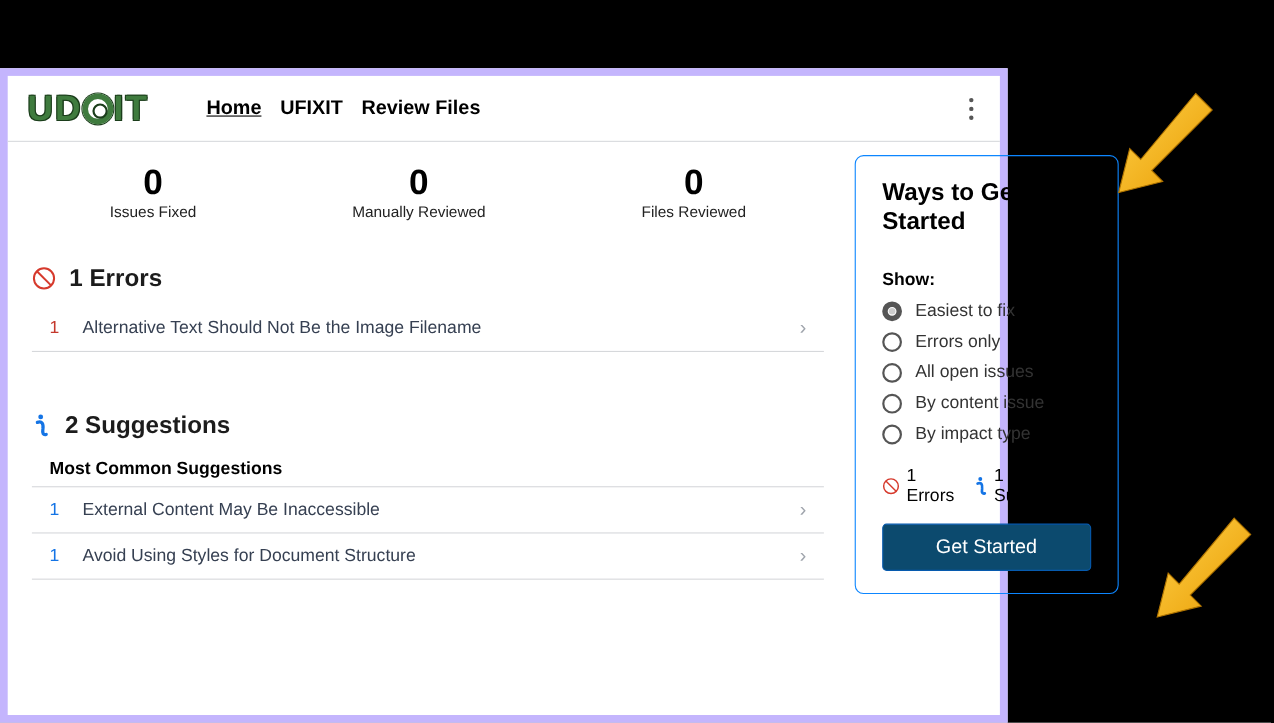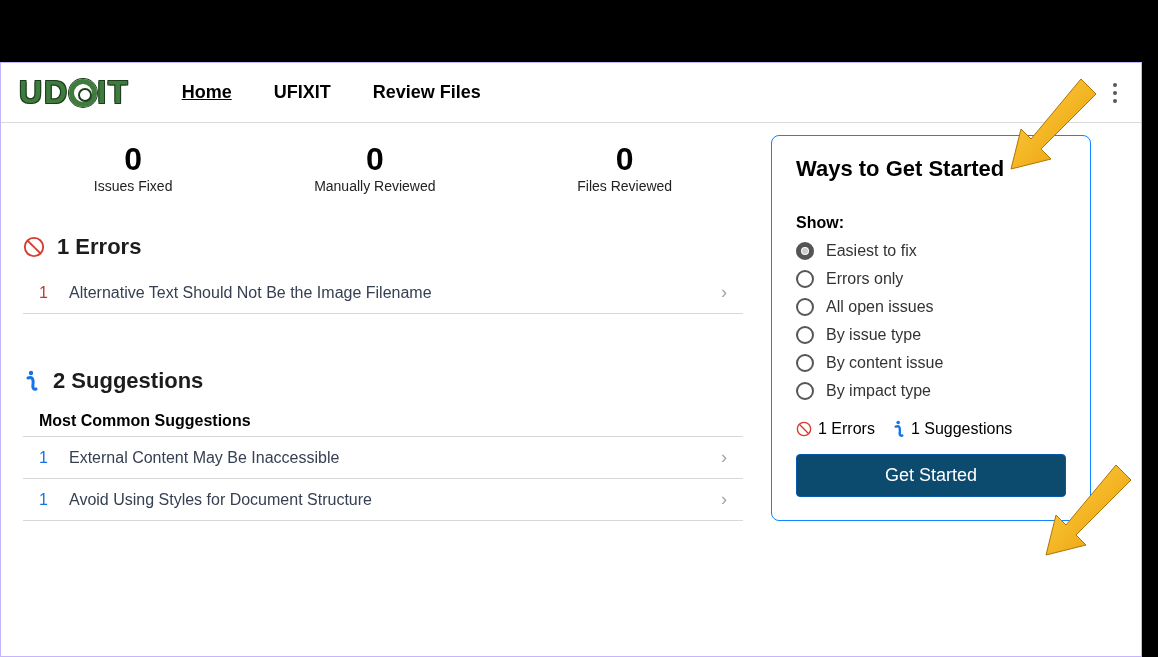--- a/index.html
+++ b/index.html
@@ -1,20 +1,20 @@
 <!DOCTYPE html>
 <html><head>
   <meta charset="utf-8">
   <style>
     *{box-sizing:border-box;margin:0;padding:0}
     body{font-family:-apple-system,"Segoe UI",Helvetica,Arial,sans-serif;background:#000;width:1158px;height:657px;overflow:hidden}
-    .page{position:absolute;left:0;top:62px;width:1142px;height:595px;background:#fff;border:1px solid #c4b5fd}
+    .page{position:absolute;left:0;top:62px;width:916px;height:595px;background:#fff;border:7px solid #c4b5fd}
     .header{display:flex;align-items:center;height:60px;padding:0 18px;border-bottom:1px solid #d8dadd}
     .logo{font-family:Arial,sans-serif;font-size:32px;font-weight:800;letter-spacing:2px;color:#3f7b3e;text-shadow:-1px -1px 0 #1b3d1b,1px -1px 0 #1b3d1b,-1px 1px 0 #1b3d1b,1px 1px 0 #1b3d1b}
-    .nav{display:flex;gap:42px;margin-left:52px}
+    .nav{display:flex;gap:17px;margin-left:52px}
     .nav a{font-size:18px;font-weight:700;text-decoration:none}
     .nav .active{color:#000;text-decoration:underline}
     .nav .link{color:#000000}
     .kebab{margin-left:auto;display:flex;flex-direction:column;gap:4px;padding:6px;cursor:pointer}
     .kebab span{width:4px;height:4px;border-radius:50%;background:#575757}
     .content{display:flex;padding:12px 22px 0 22px}
     .main{flex:0 0 720px}
     .stats{display:flex;justify-content:space-around;padding:6px 0 26px 0}
     .stat{text-align:center}
     .stat .num{font-size:32px;font-weight:800}
@@ -125,24 +125,20 @@
       <div class="radio">
           <span class="dot"></span>
           <span>Errors only</span>
         </div>
       <div class="radio">
           <span class="dot"></span>
           <span>All open issues</span>
         </div>
       <div class="radio">
           <span class="dot"></span>
-          <span>By issue type</span>
-        </div>
-      <div class="radio">
-          <span class="dot"></span>
           <span>By content issue</span>
         </div>
       <div class="radio">
           <span class="dot"></span>
           <span>By impact type</span>
         </div>
 
       <div class="summary">
         <div class="grp">
           <svg width="16" height="16" viewBox="0 0 24 24">

